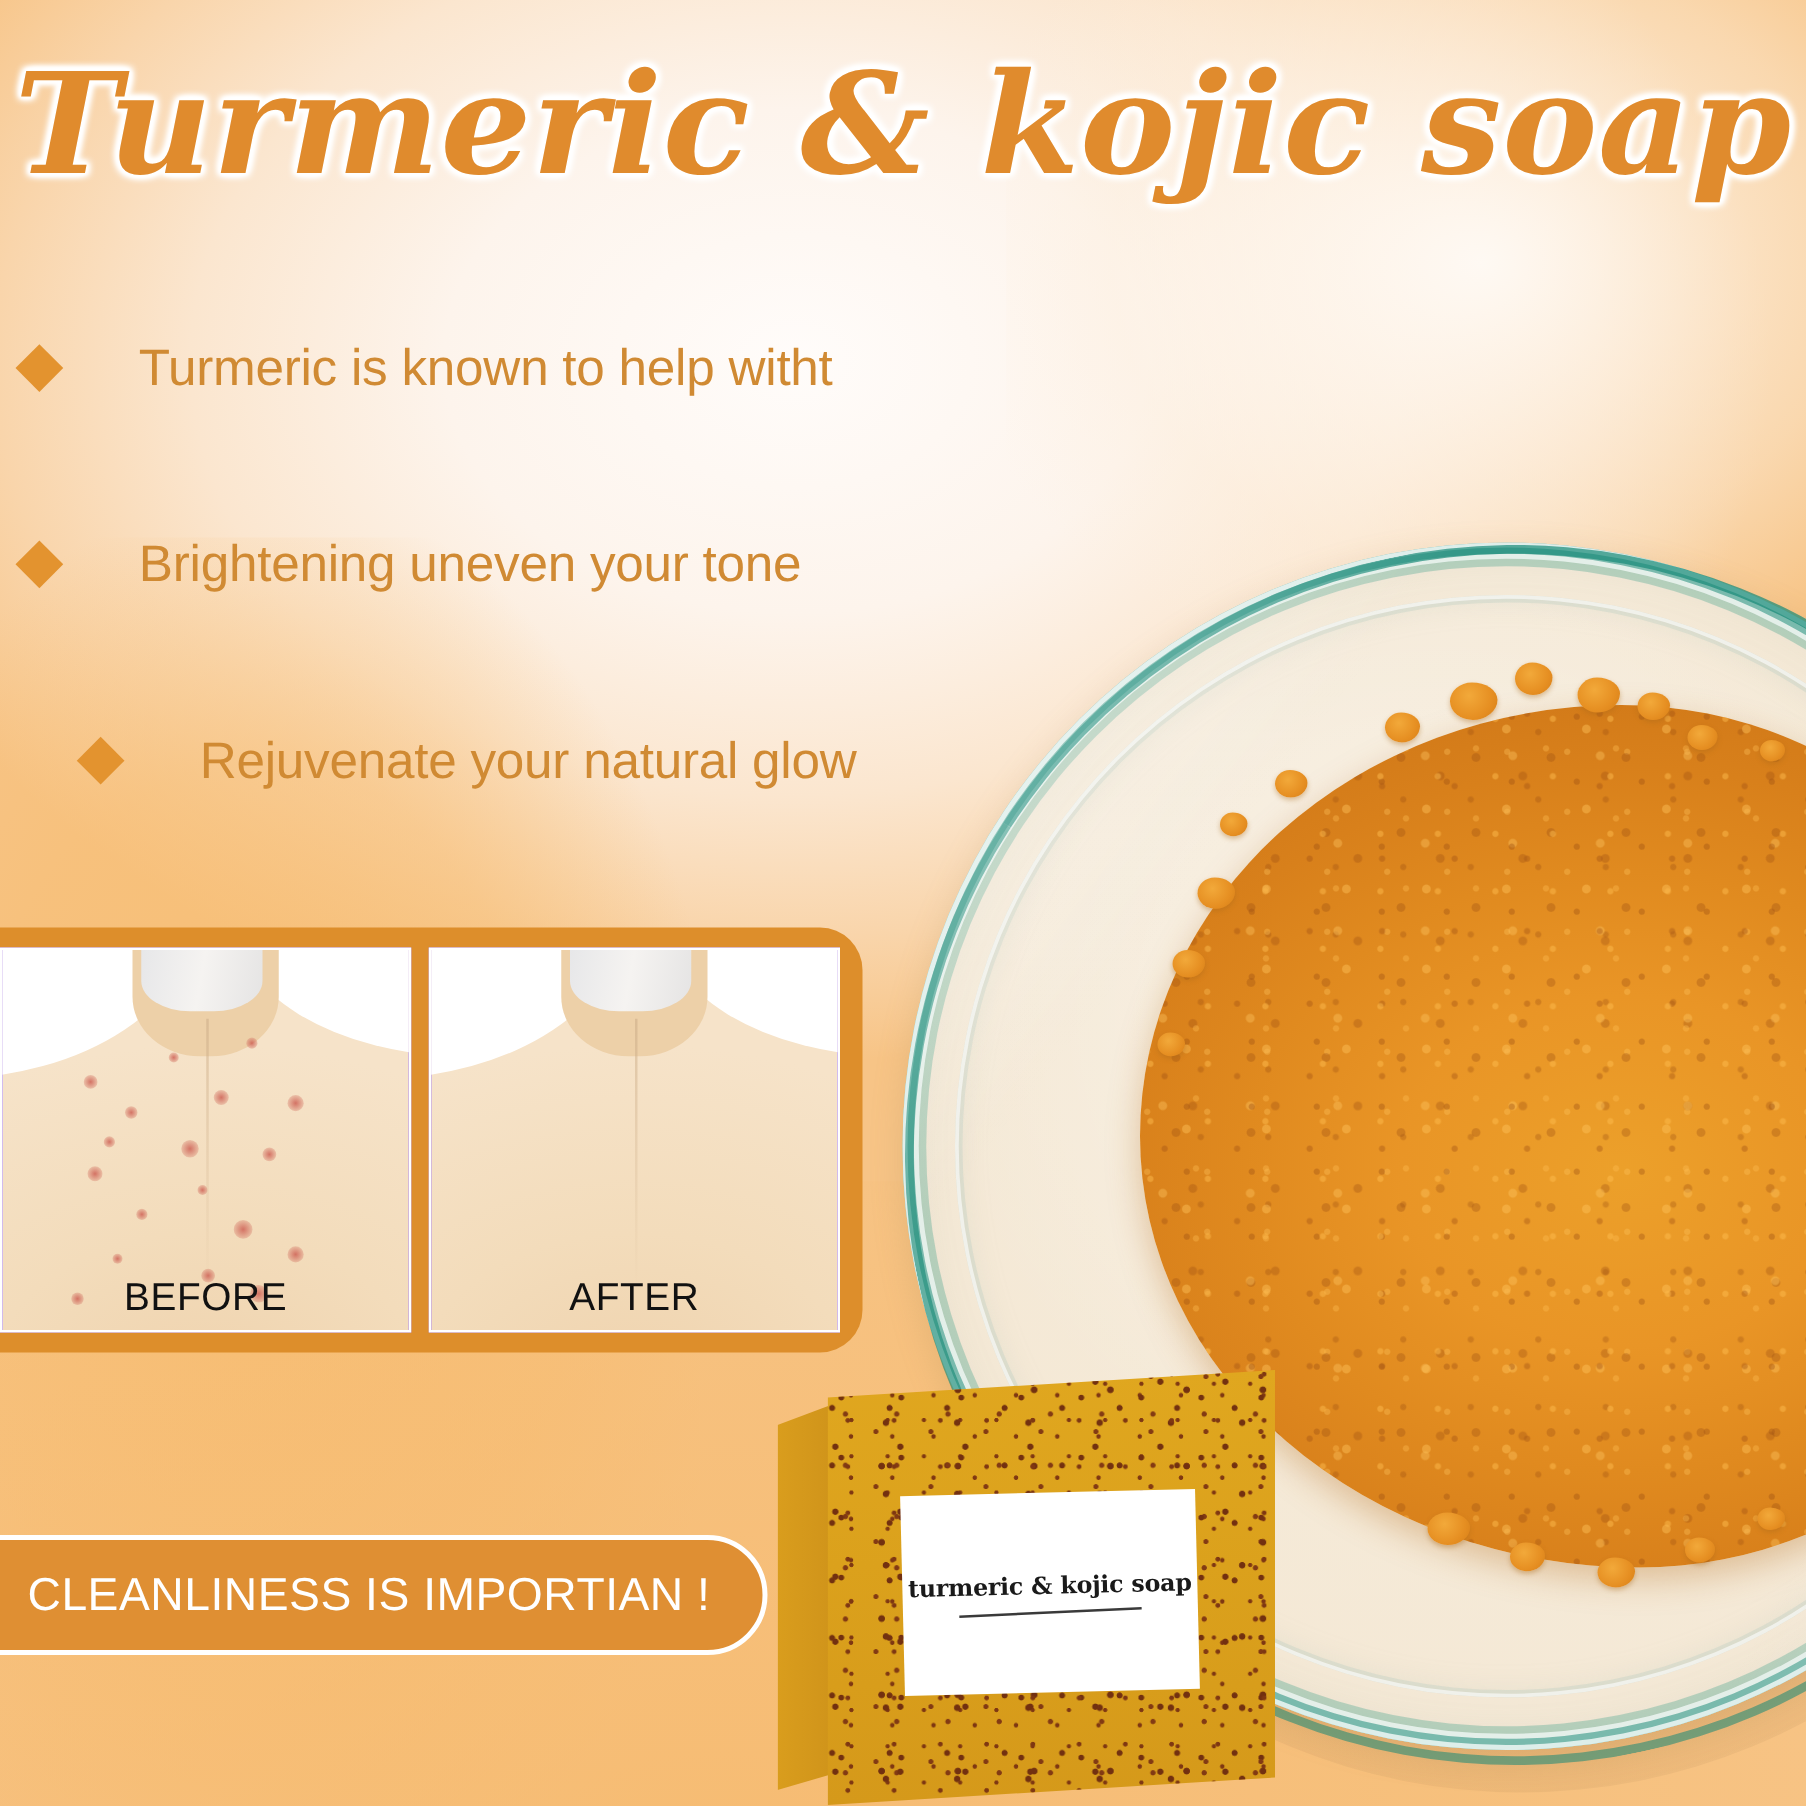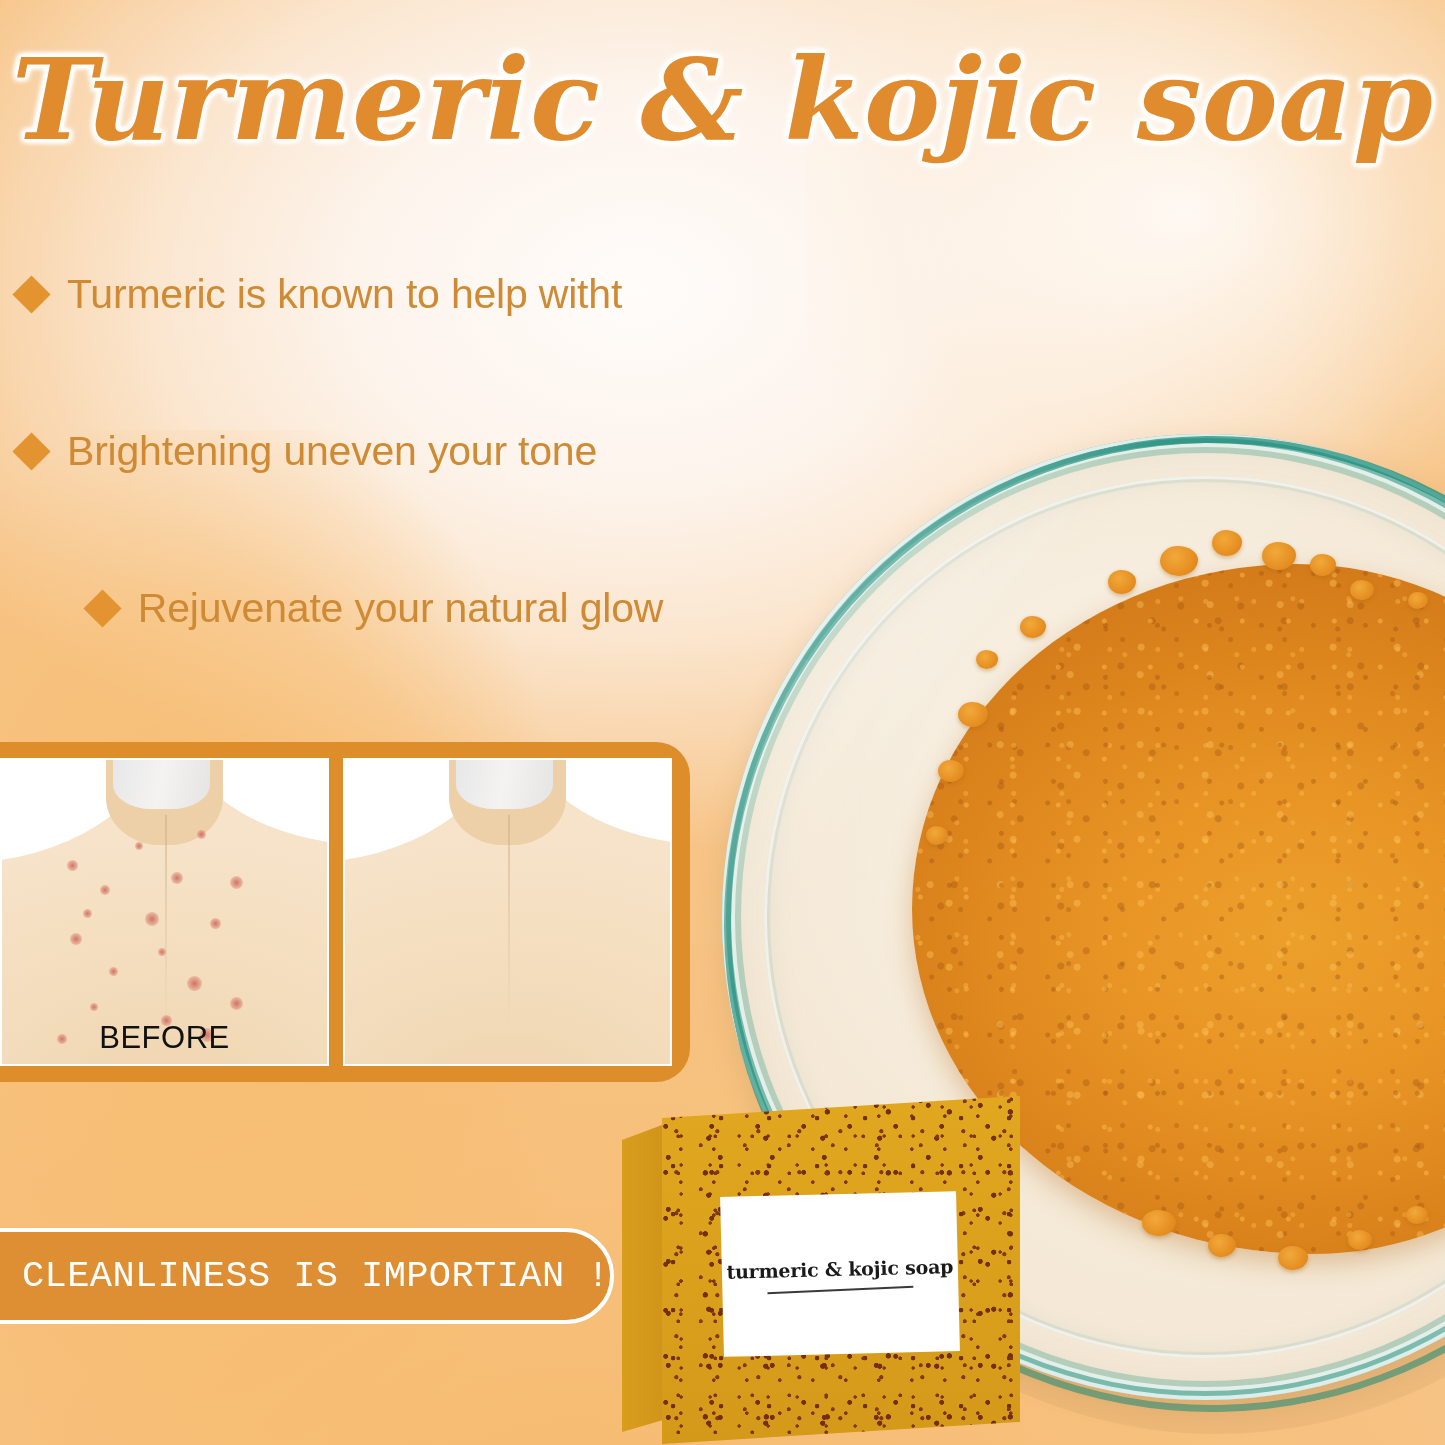--- a/index.html
+++ b/index.html
@@ -67,20 +67,21 @@
     position: absolute;
     left: 14px;
     top: 268px;
     width: 720px;
   }
   .bullet-row {
     display: flex;
     align-items: center;
     height: 52px;
     margin-bottom: 105px;
+    gap: 44px;
   }
   .bullet-row:last-child { margin-bottom: 0; justify-content: center; }
   .diamond {
     width: 27px;
     height: 27px;
     background: #e3932f;
     transform: rotate(45deg);
     flex: 0 0 auto;
     margin-right: 22px;
     margin-left: 4px;
@@ -193,21 +194,21 @@
     border: 4px solid #ffffff;
     border-radius: 10px 52px 52px 10px;
     box-sizing: border-box;
     display: flex;
     align-items: center;
     padding-left: 38px;
   }
   .clean-text {
     color: #ffffff;
     font-size: 37px;
-    font-family: Liberation Mono, monospace;
+    font-family: Liberation Sans, sans-serif;
     letter-spacing: 0.4px;
     white-space: nowrap;
   }
 
   
   .bowl-wrap {
     position: absolute;
     left: 722px;
     top: 434px;
     width: 1010px;
@@ -444,20 +445,21 @@
       </div>
       <div class="ba-label">BEFORE</div>
     </div>
 
     <div class="ba-photo">
       <div class="skin"></div>
       <div class="skin-right-white"></div>
       <div class="neck"></div>
       <div class="hair"></div>
       <div class="spine"></div>
+      <div class="ba-label">AFTER</div>
     </div>
 
   </div>
 
   <div class="clean-banner">
     <span class="clean-text">CLEANLINESS IS IMPORTIAN !</span>
   </div>
 
   <div class="bowl-wrap">
     <div class="bowl-shadow"></div>

